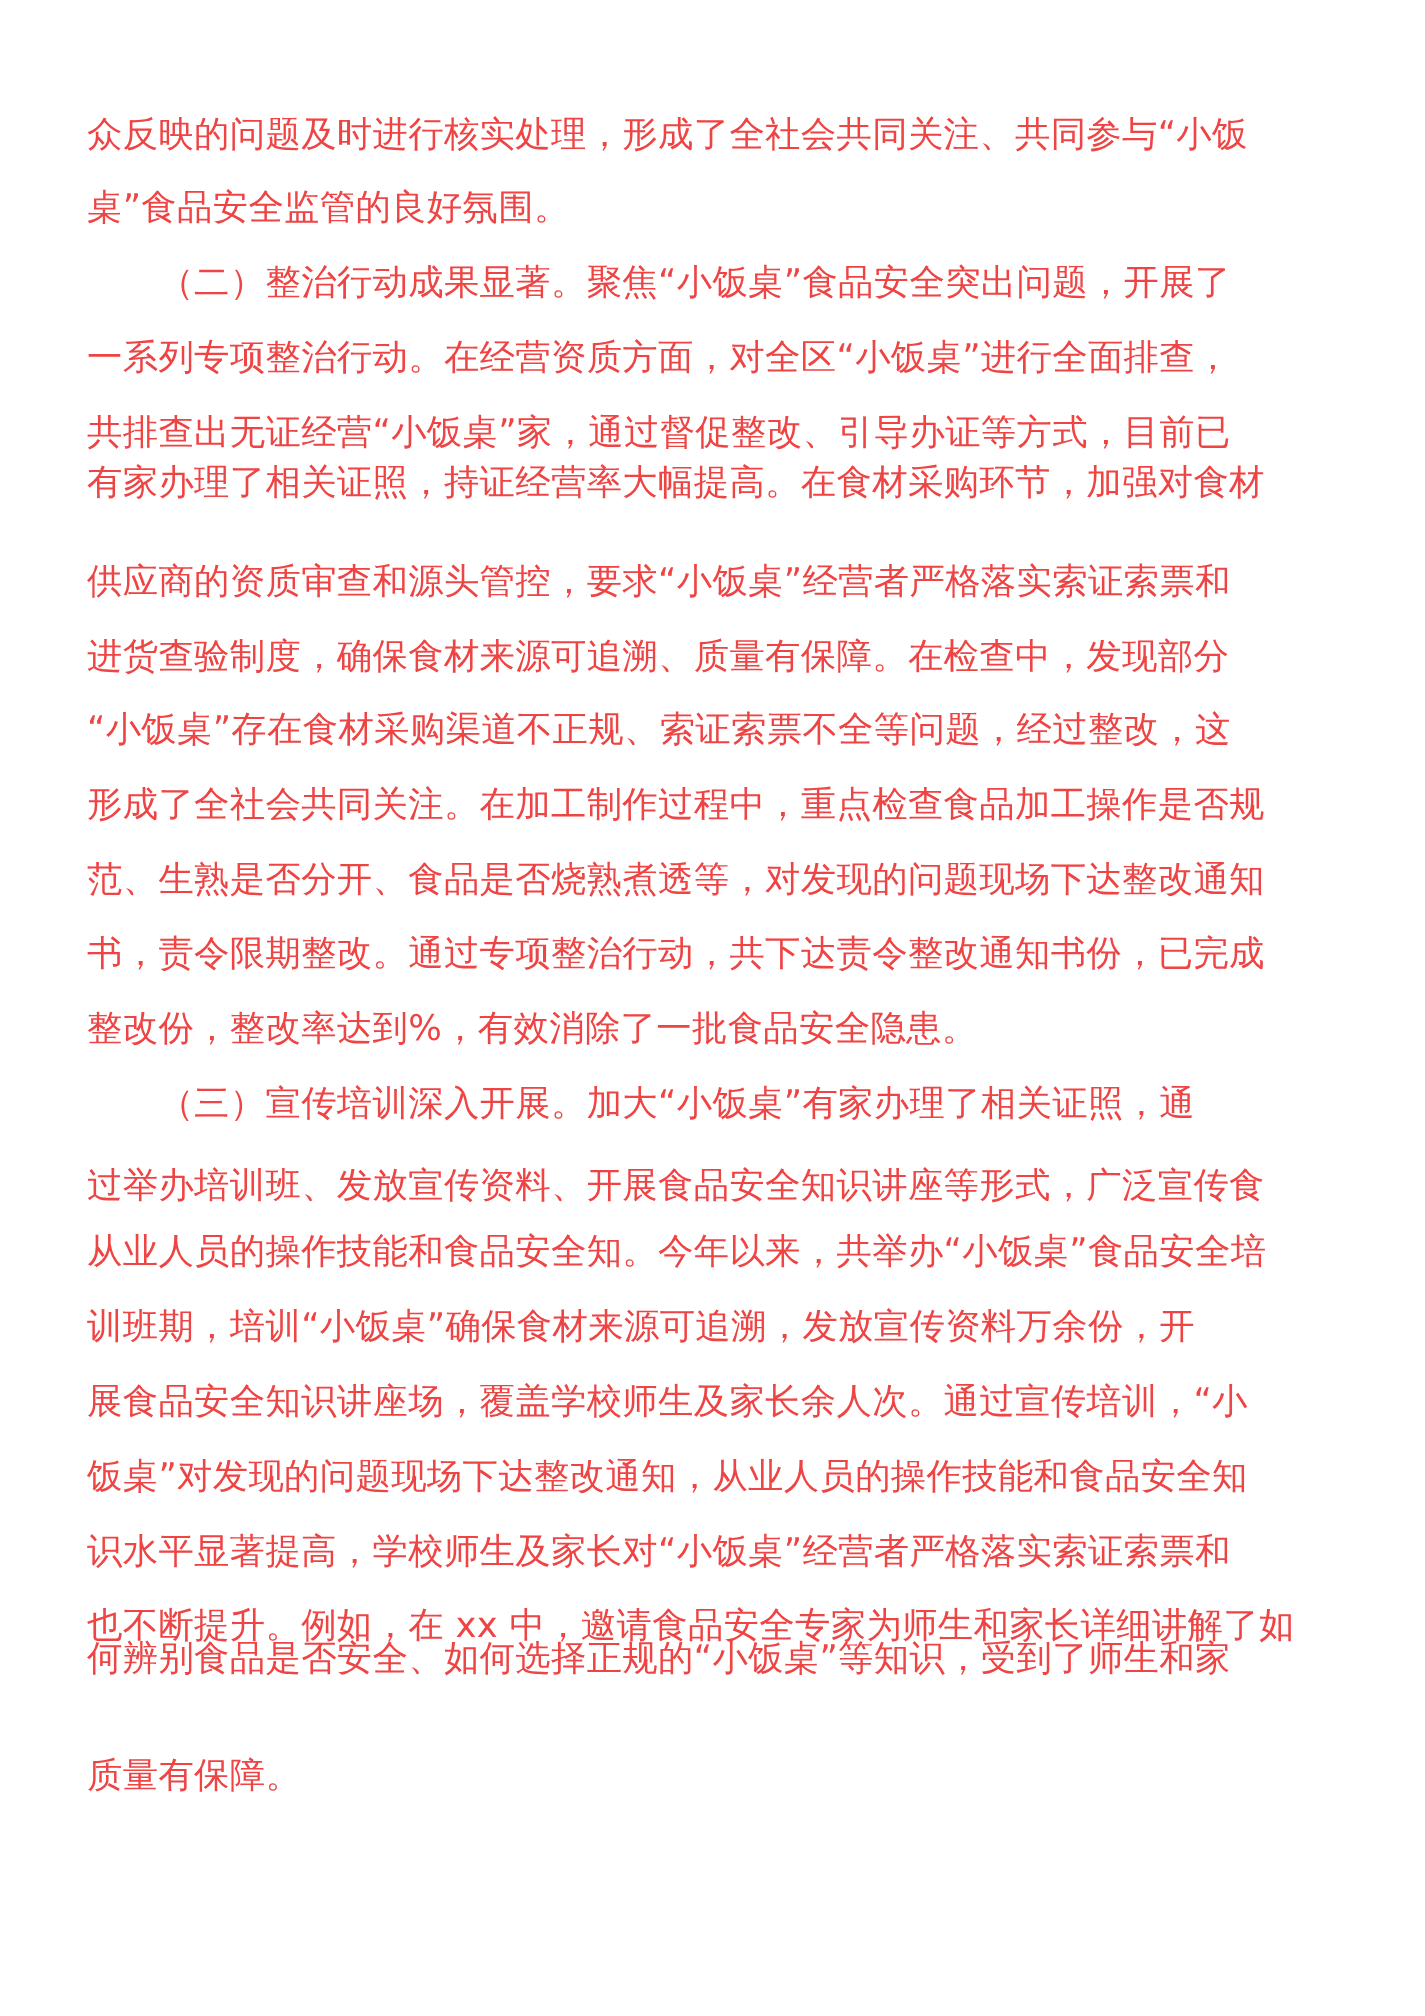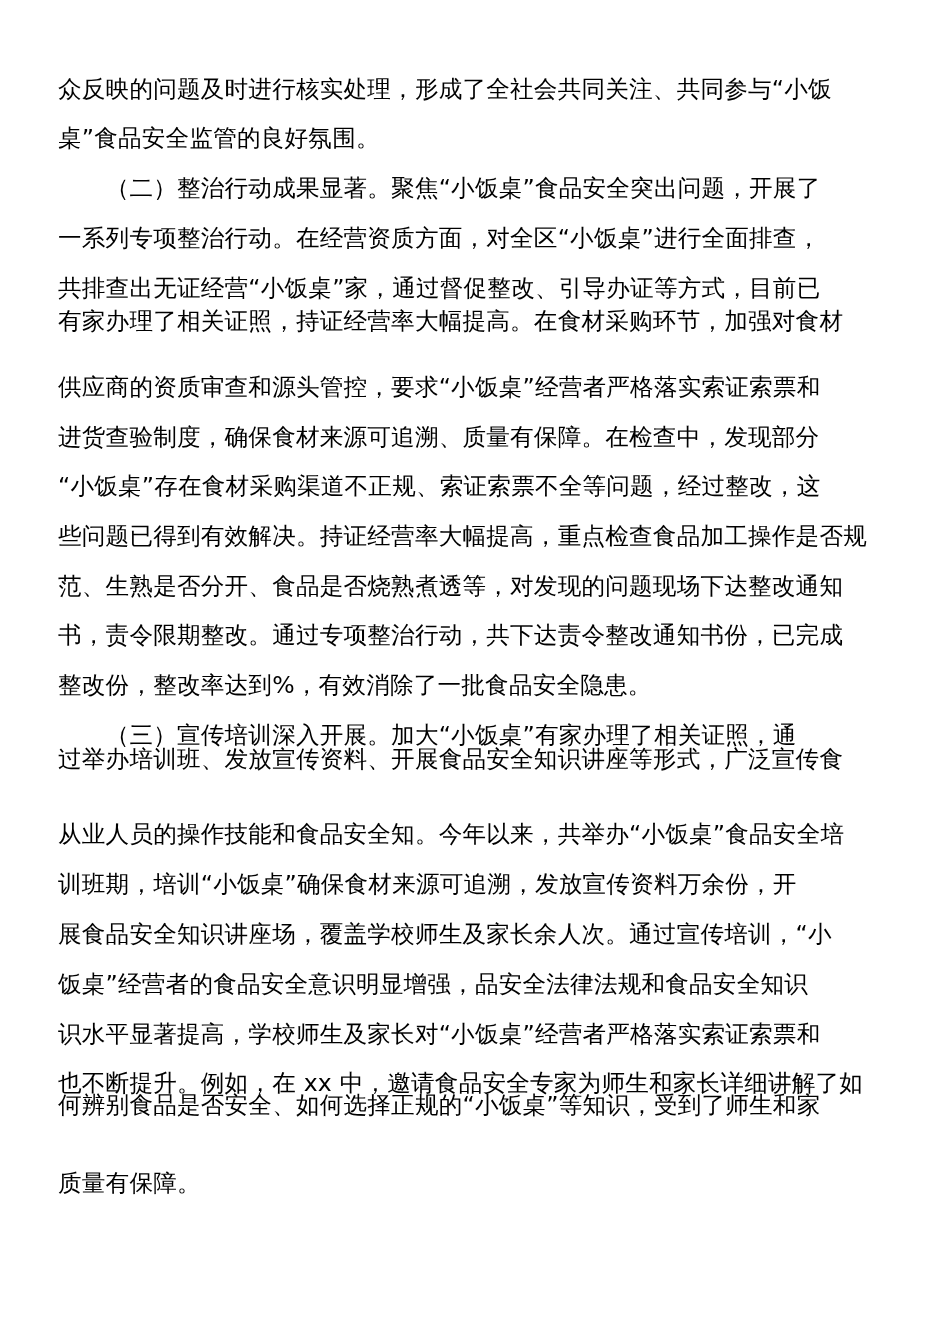--- a/index.html
+++ b/index.html
@@ -25,53 +25,53 @@
     }
     .line {
       position: absolute;
       left: 58px;
       width: 830px;
       height: 30px;
       font-size: 23.6px;
       line-height: 30px;
       white-space: nowrap;
       letter-spacing: 0.2px;
-      color: #000000;
+      color: #ef4444;
     }
   </style>
 </head>
 <body>
 
 <div class="page">
 
   <div>
     <div class="line" style="top:74px">众反映的问题及时进行核实处理，形成了全社会共同关注、共同参与“小饭</div>
     <div class="line" style="top:123px">桌”食品安全监管的良好氛围。</div>
   </div>
 
   <div>
     <div class="line" style="top:173px">　　（二）整治行动成果显著。聚焦“小饭桌”食品安全突出问题，开展了</div>
     <div class="line" style="top:223px">一系列专项整治行动。在经营资质方面，对全区“小饭桌”进行全面排查，</div>
     <div class="line" style="top:273px">共排查出无证经营“小饭桌”家，通过督促整改、引导办证等方式，目前已</div>
     <div class="line" style="top:306px">有家办理了相关证照，持证经营率大幅提高。在食材采购环节，加强对食材</div>
     <div class="line" style="top:372px">供应商的资质审查和源头管控，要求“小饭桌”经营者严格落实索证索票和</div>
     <div class="line" style="top:422px">进货查验制度，确保食材来源可追溯、质量有保障。在检查中，发现部分</div>
     <div class="line" style="top:471px">“小饭桌”存在食材采购渠道不正规、索证索票不全等问题，经过整改，这</div>
-    <div class="line" style="top:521px">些问题已得到有效解决。持证经营率大幅提高，重点检查食品加工操作是否规</div>
+    <div class="line" style="top:521px">形成了全社会共同关注。在加工制作过程中，重点检查食品加工操作是否规</div>
     <div class="line" style="top:571px">范、生熟是否分开、食品是否烧熟煮透等，对发现的问题现场下达整改通知</div>
     <div class="line" style="top:620px">书，责令限期整改。通过专项整治行动，共下达责令整改通知书份，已完成</div>
     <div class="line" style="top:670px">整改份，整改率达到%，有效消除了一批食品安全隐患。</div>
   </div>
 
   <div>
     <div class="line" style="top:720px">　　（三）宣传培训深入开展。加大“小饭桌”有家办理了相关证照，通</div>
-    <div class="line" style="top:744px">过举办培训班、发放宣传资料、开展食品安全知识讲座等形式，广泛宣传食</div>
+    <div class="line" style="top:775px">过举办培训班、发放宣传资料、开展食品安全知识讲座等形式，广泛宣传食</div>
     <div class="line" style="top:819px">从业人员的操作技能和食品安全知。今年以来，共举办“小饭桌”食品安全培</div>
     <div class="line" style="top:869px">训班期，培训“小饭桌”确保食材来源可追溯，发放宣传资料万余份，开</div>
     <div class="line" style="top:919px">展食品安全知识讲座场，覆盖学校师生及家长余人次。通过宣传培训，“小</div>
-    <div class="line" style="top:969px">饭桌”经营者的食品安全意识明显增强，品安全法律法规和食品安全知识</div>
+    <div class="line" style="top:969px">饭桌”对发现的问题现场下达整改通知，从业人员的操作技能和食品安全知</div>
     <div class="line" style="top:1019px">识水平显著提高，学校师生及家长对“小饭桌”经营者严格落实索证索票和</div>
     <div class="line" style="top:1068px">也不断提升。例如，在 xx 中，邀请食品安全专家为师生和家长详细讲解了如</div>
     <div class="line" style="top:1090px">何辨别食品是否安全、如何选择正规的“小饭桌”等知识，受到了师生和家</div>
     <div class="line" style="top:1168px">质量有保障。</div>
   </div>
 
 </div>
 
 </body></html>

